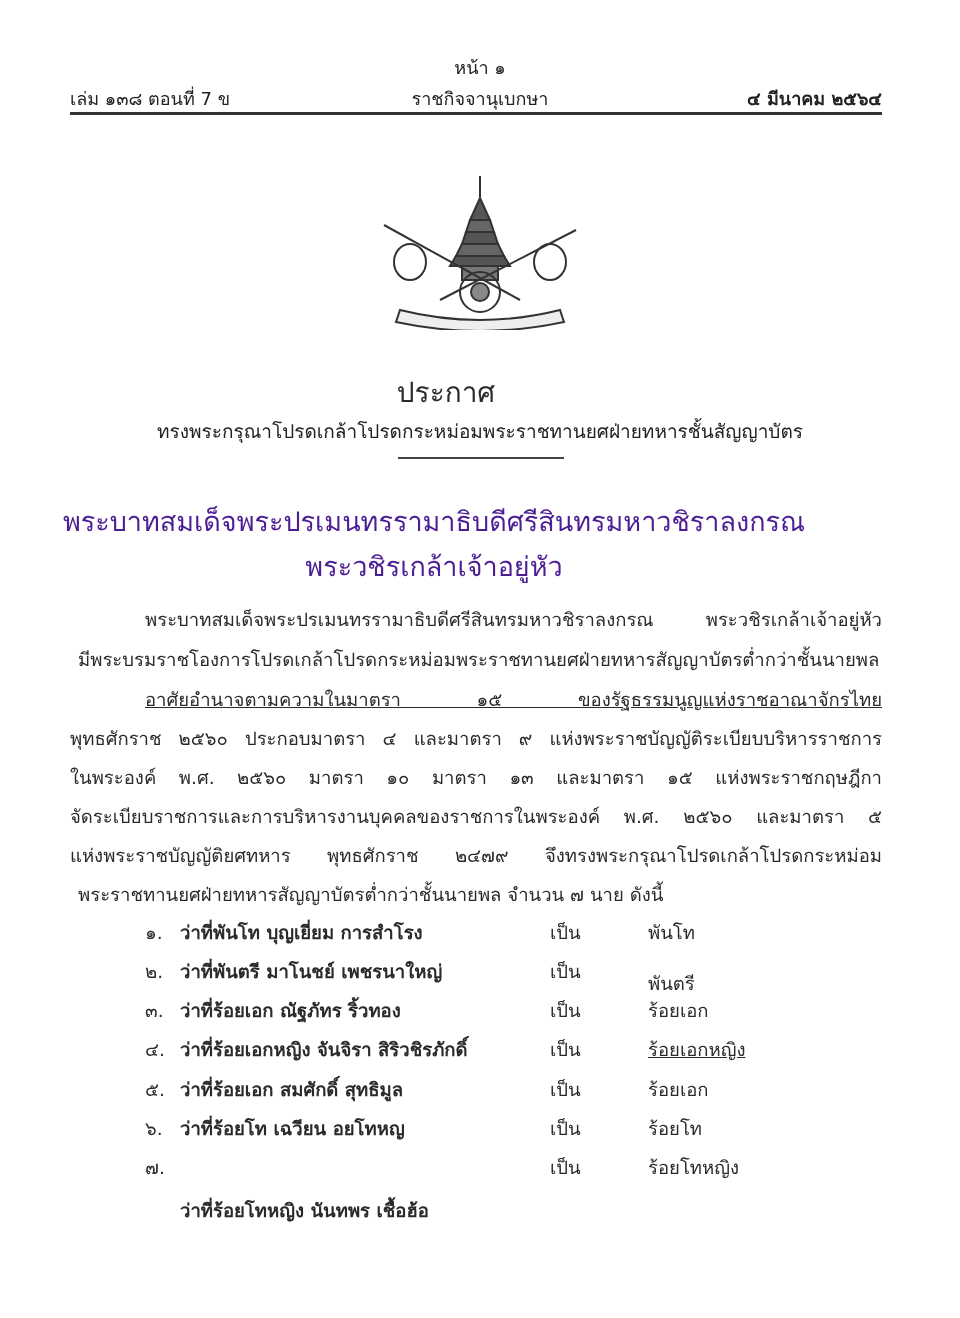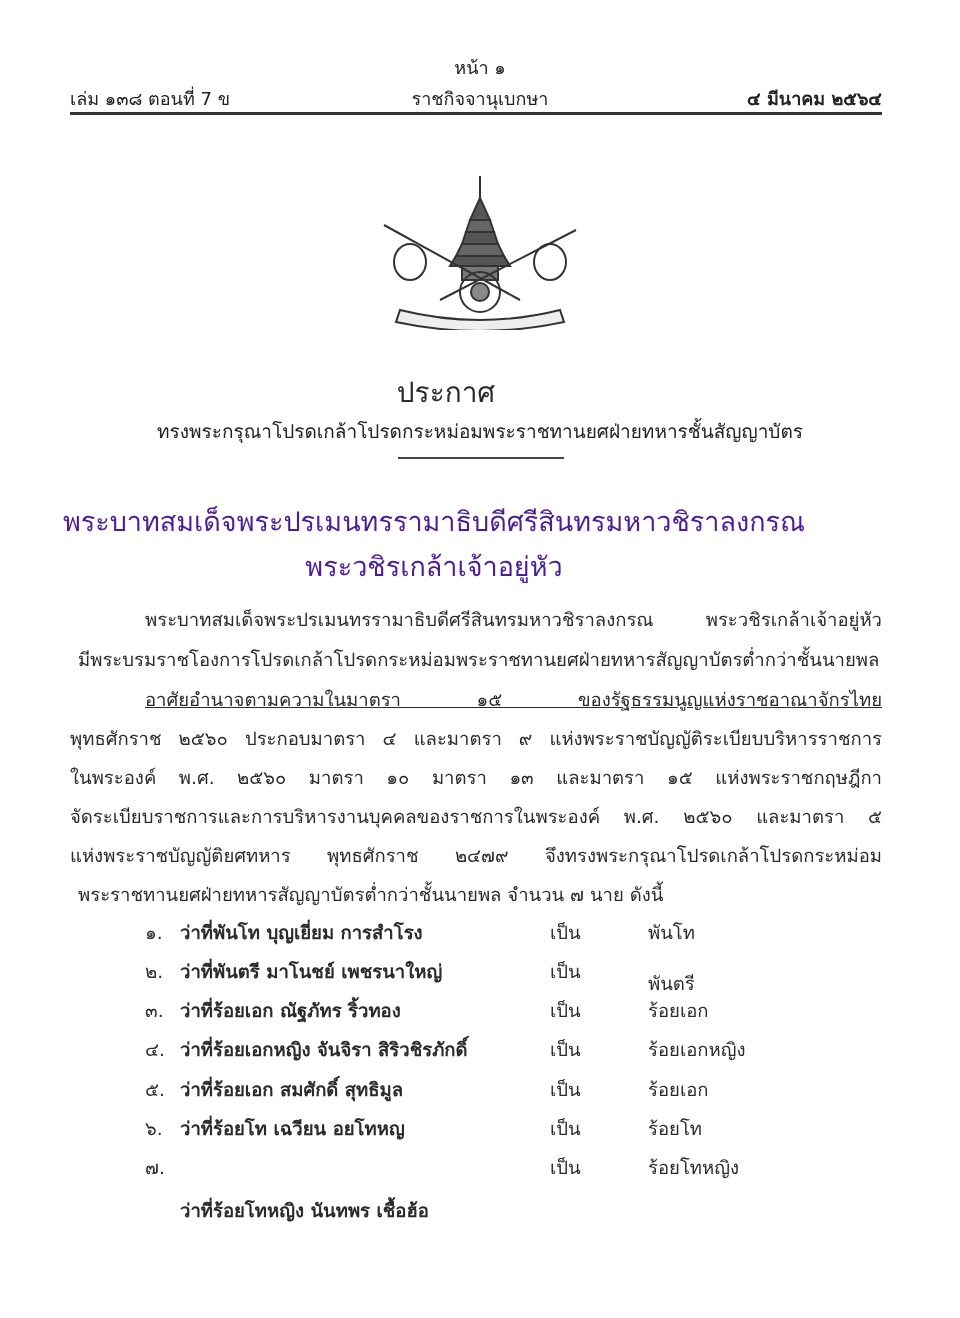--- a/index.html
+++ b/index.html
@@ -98,21 +98,21 @@
     <div>
       <span class="item num" style="top:996px;">๓.</span>
       <span class="item nm" style="top:996px;">ว่าที่ร้อยเอก ณัฐภัทร  ริ้วทอง</span>
       <span class="item pen" style="top:996px;">เป็น</span>
       <span class="item rank" style="top:996px;">ร้อยเอก</span>
     </div>
     <div>
       <span class="item num" style="top:1035px;">๔.</span>
       <span class="item nm" style="top:1035px;">ว่าที่ร้อยเอกหญิง จันจิรา  สิริวชิรภักดิ์</span>
       <span class="item pen" style="top:1035px;">เป็น</span>
-      <span class="item rank" style="top:1035px;">ร้อยเอกหญิง</span>
+      <span class="item rank" style="top:1035px;text-decoration:underline;">ร้อยเอกหญิง</span>
     </div>
     <div>
       <span class="item num" style="top:1075px;">๕.</span>
       <span class="item nm" style="top:1075px;">ว่าที่ร้อยเอก สมศักดิ์  สุทธิมูล</span>
       <span class="item pen" style="top:1075px;">เป็น</span>
       <span class="item rank" style="top:1075px;">ร้อยเอก</span>
     </div>
     <div>
       <span class="item num" style="top:1114px;">๖.</span>
       <span class="item nm" style="top:1114px;">ว่าที่ร้อยโท เฉวียน  อยโทหญ</span>

